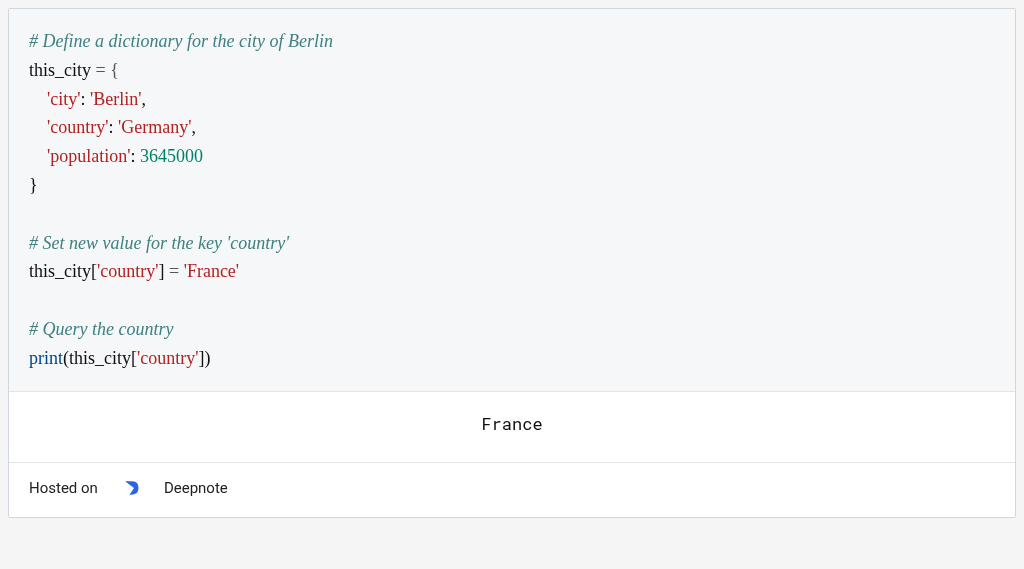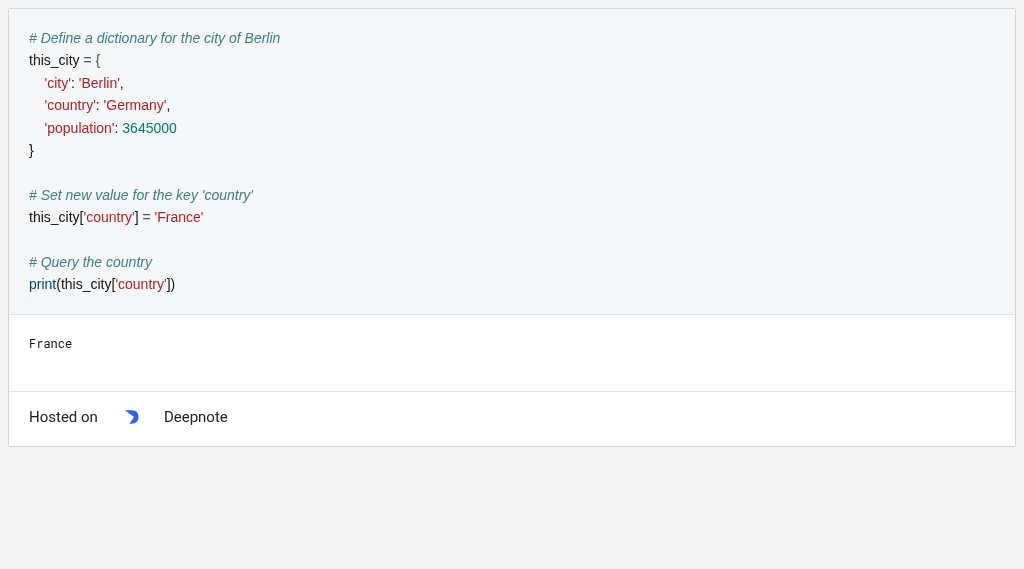--- a/index.html
+++ b/index.html
@@ -15,40 +15,41 @@
     background: #fff;
     border-radius: 2px;
   }
   .code-cell {
     background: #f5f7f9;
     padding: 18px 20px;
     border-bottom: 1px solid #e1e4e8;
   }
   pre {
     margin: 0;
-    font-family: Liberation Sans, sans-serif;
-    font-size: 14px;
+    font-family: Liberation Serif, serif;
+    font-size: 18px;
     line-height: 1.6;
     white-space: pre;
     color: #111;
   }
   .tok-comment { color: #408080; font-style: italic; }
   .tok-name    { color: #111; }
   .tok-op      { color: #555; }
   .tok-punct   { color: #111; }
   .tok-string  { color: #b22222; }
   .tok-number  { color: #008066; }
   .tok-builtin { color: #004488; }
   .output-cell {
     background: #fff;
-    padding: 20px 20px 40px 20px;
+    padding: 20px 20px 27px 20px;
     border-bottom: 1px solid #e1e4e8;
     font-family: "Roboto Mono", "SFMono-Regular", Consolas, "Liberation Mono", Menlo, monospace;
-    font-size: 12px;
+    font-size: 17px;
     color: #111;
+    text-align: center;
   }
   .footer {
     background: #fff;
     padding: 16px 20px 20px 20px;
     font-size: 15px;
     color: #222;
     display: flex;
     align-items: center;
     gap: 24px;
   }

